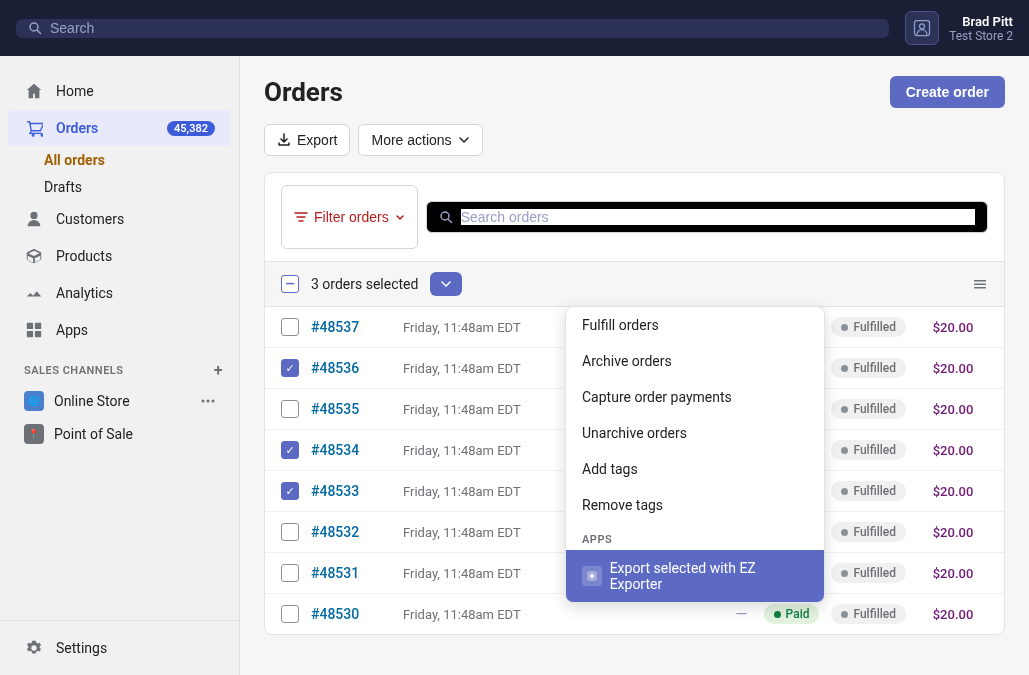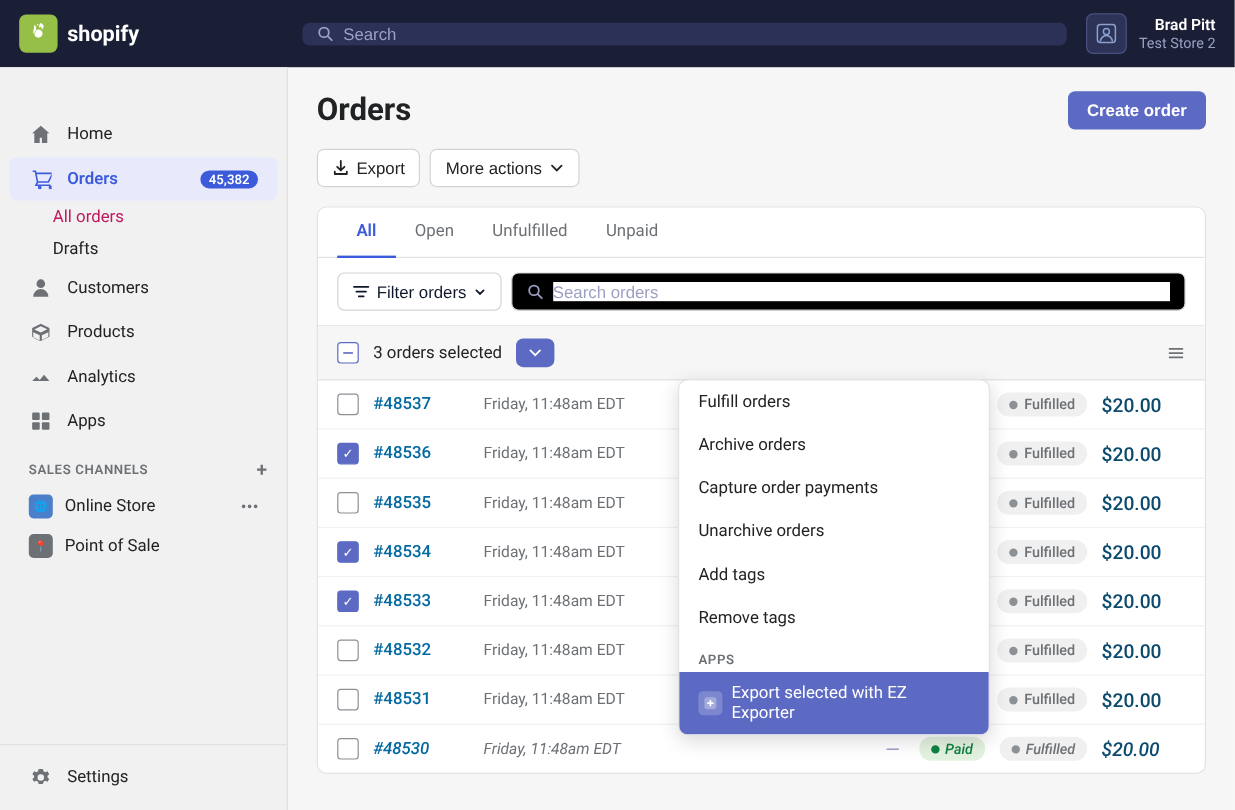--- a/index.html
+++ b/index.html
@@ -16,29 +16,29 @@
     .user-avatar { width: 34px; height: 34px; background: #2d3357; border-radius: 6px; display: flex; align-items: center; justify-content: center; color: white; font-size: 16px; border: 1px solid #4a5080; }
     .user-info { text-align: right; }
     .user-name { color: white; font-size: 13px; font-weight: 600; }
     .user-store { color: #9ba0c3; font-size: 12px; }
 
     
     .main-layout { display: flex; flex: 1; overflow: hidden; }
 
     
     .sidebar { width: 240px; background: #f1f1f1; flex-shrink: 0; display: flex; flex-direction: column; overflow-y: auto; border-right: 1px solid #e0e0e0; }
-    .sidebar-nav { padding: 4px 0; flex: 1; margin-top: 33px; }
+    .sidebar-nav { padding: 16px 0; flex: 1; }
     .sidebar-item { display: flex; align-items: center; gap: 12px; padding: 8px 16px; cursor: pointer; color: #202223; font-size: 14px; border-radius: 6px; margin: 1px 8px; }
     .sidebar-item.active { color: #3b5bdb; font-weight: 600; background: #e8eafb; }
     .sidebar-item-icon { width: 20px; height: 20px; display: flex; align-items: center; justify-content: center; color: #6d7175; flex-shrink: 0; }
     .sidebar-item.active .sidebar-item-icon { color: #3b5bdb; }
     .sidebar-badge { background: #3b5bdb; color: white; border-radius: 20px; font-size: 11px; padding: 1px 7px; margin-left: auto; font-weight: 600; }
     .sidebar-sub { padding-left: 44px; }
     .sidebar-sub-item { padding: 5px 16px 5px 0; cursor: pointer; font-size: 14px; color: #202223; border-radius: 4px; margin: 1px 0; }
-    .sidebar-sub-item.active { color: #be185d; font-weight: 400; }
+    .sidebar-sub-item.active { color: #a16207; font-weight: 700; }
     .sidebar-section-label { font-size: 11px; font-weight: 600; color: #6d7175; text-transform: uppercase; letter-spacing: 0.5px; padding: 12px 16px 4px 24px; display: flex; align-items: center; justify-content: space-between; }
     .sidebar-section-label .add-icon { color: #6d7175; cursor: pointer; font-size: 16px; }
     .sidebar-channel-item { display: flex; align-items: center; gap: 10px; padding: 6px 16px; cursor: pointer; font-size: 14px; color: #202223; border-radius: 6px; margin: 1px 8px; }
     .channel-icon { width: 20px; height: 20px; background: #6d7175; border-radius: 4px; display: flex; align-items: center; justify-content: center; color: white; font-size: 9px; flex-shrink: 0; }
     .channel-action { margin-left: auto; color: #6d7175; font-size: 14px; }
     .sidebar-bottom { border-top: 1px solid #e0e0e0; padding: 8px 0; }
 
     
     .content { flex: 1; overflow-y: auto; padding: 20px 24px; position: relative; }
     .page-header { display: flex; align-items: center; justify-content: space-between; margin-bottom: 16px; }
@@ -47,70 +47,62 @@
 
     .toolbar { display: flex; align-items: center; gap: 8px; margin-bottom: 16px; }
     .btn-secondary { background: white; color: #202223; border: 1px solid #d2d5d8; border-radius: 6px; padding: 7px 12px; font-size: 14px; cursor: pointer; display: flex; align-items: center; gap: 6px; }
 
     .orders-card { background: white; border-radius: 8px; border: 1px solid #e1e3e5; overflow: hidden; }
     .orders-tabs { display: flex; border-bottom: 1px solid #e1e3e5; padding: 0 16px; }
     .tab { padding: 12px 16px; font-size: 14px; color: #6d7175; cursor: pointer; border-bottom: 2px solid transparent; margin-bottom: -1px; }
     .tab.active { color: #3b5bdb; border-bottom-color: #3b5bdb; font-weight: 600; }
 
     .orders-toolbar { display: flex; align-items: center; gap: 8px; padding: 12px 16px; border-bottom: 1px solid #e1e3e5; }
-    .filter-btn { background: white; border: 1px solid #d2d5d8; border-radius: 6px; padding: 7px 12px; font-size: 14px; cursor: pointer; display: flex; align-items: center; gap: 6px; color: #0f172a; }
+    .filter-btn { background: white; border: 1px solid #d2d5d8; border-radius: 6px; padding: 23px 12px; font-size: 14px; cursor: pointer; display: flex; align-items: center; gap: 6px; color: #b91c1c; }
     .search-orders { flex: 1; display: flex; align-items: center; gap: 8px; border: 1px solid #d2d5d8; border-radius: 6px; padding: 7px 12px; background: #000000; }
     .search-orders input { border: none; outline: none; font-size: 14px; color: #202223; flex: 1; }
     .search-orders input::placeholder { color: #9ba0c3; }
 
     .selection-bar { display: flex; align-items: center; gap: 12px; padding: 10px 16px; border-bottom: 1px solid #e1e3e5; background: #f6f6f7; position: relative; }
     .selection-checkbox { width: 18px; height: 18px; border: 1.5px solid #8c9196; border-radius: 3px; background: white; display: flex; align-items: center; justify-content: center; cursor: pointer; flex-shrink: 0; }
     .selection-checkbox.partial { background: white; border-color: #5c6ac4; }
     .selection-checkbox.partial::after { content: '—'; color: #5c6ac4; font-size: 12px; font-weight: bold; line-height: 1; }
     .selection-label { font-size: 14px; color: #202223; }
     .selection-dropdown { background: #5c6ac4; color: white; border: none; border-radius: 6px; padding: 6px 10px; cursor: pointer; display: flex; align-items: center; }
     .bars-icon { margin-left: auto; color: #6d7175; font-size: 16px; }
 
     .dropdown-menu { position: absolute; top: 100%; left: 300px; background: white; border: 1px solid #e1e3e5; border-radius: 8px; box-shadow: 0 4px 16px rgba(0,0,0,0.15); z-index: 100; width: 260px; overflow: hidden; }
     .dropdown-item { padding: 10px 16px; font-size: 14px; color: #202223; cursor: pointer; }
     .dropdown-item.highlighted { background: #5c6ac4; color: white; display: flex; align-items: center; gap: 8px; }
     .dropdown-section-label { font-size: 11px; font-weight: 600; color: #6d7175; text-transform: uppercase; letter-spacing: 0.5px; padding: 10px 16px 4px; }
     .dropdown-icon { width: 20px; height: 20px; background: rgba(255,255,255,0.2); border-radius: 4px; display: flex; align-items: center; justify-content: center; font-size: 10px; }
 
     .orders-table { width: 100%; }
     .order-row { display: flex; align-items: center; padding: 10px 16px; border-bottom: 1px solid #f1f1f1; gap: 12px; }
-    .order-row:last-child { border-bottom: none; font-style: italic; }
+    .order-row:last-child { border-bottom: none; }
     .order-checkbox { width: 18px; height: 18px; border: 1.5px solid #8c9196; border-radius: 3px; background: white; flex-shrink: 0; cursor: pointer; display: flex; align-items: center; justify-content: center; }
     .order-checkbox.checked { background: #5c6ac4; border-color: #5c6ac4; }
     .order-checkbox.checked::after { content: '✓'; color: white; font-size: 11px; }
     .order-id { color: #0369a1; font-size: 14px; font-weight: 500; width: 80px; flex-shrink: 0; }
     .order-date { font-size: 13px; color: #6d7175; flex: 1; }
     .order-dash { color: #9ba0c3; width: 20px; text-align: center; flex-shrink: 0; }
     .badge { display: inline-flex; align-items: center; gap: 5px; padding: 3px 10px; border-radius: 20px; font-size: 12px; font-weight: 500; }
     .badge-paid { background: #e3f1df; color: #108043; }
     .badge-fulfilled { background: #f0f0f0; color: #6d7175; }
     .badge-dot { width: 7px; height: 7px; border-radius: 50%; }
     .badge-dot-paid { background: #108043; }
     .badge-dot-fulfilled { background: #8c9196; }
-    .order-amount { font-size: 16px; color: #0c4a6e; font-weight: 500; width: 70px; text-align: left; flex-shrink: 0; }
+    .order-amount { font-size: 13px; color: #701a75; font-weight: 500; width: 70px; text-align: center; flex-shrink: 0; }
 
     svg { display: block; }
   </style>
 </head>
 <body>
 
 <div class="topbar">
-  <div class="topbar-logo">
-    <div class="logo-icon">
-      <svg width="20" height="20" viewBox="0 0 20 20" fill="white">
-        <path d="M13.5 2.5c-.1-.7-.6-1-1.1-1.1l-1-.1-1.1 3.2c.4.1.7.2 1 .4l.1-.3 1.5.4-.4 1.1v.1c.3.1.5.3.7.4L14.5 4l-.5-1.1-.5-.4zM10 2l-1.1.3-.3.9C9 3 9.4 2.8 10 2.8V2zM7.2 2.8l-.5.1L5.5 9.5 7 10l1-2.5V4.5l-.8-1.7zM10 13.5c-1.9 0-3.5-1.6-3.5-3.5S8.1 6.5 10 6.5s3.5 1.6 3.5 3.5-1.6 3.5-3.5 3.5z"></path>
-      </svg>
-    </div>
-    <span>shopify</span>
-  </div>
 
   <div class="search-bar">
     <span style="color:#9ba0c3;">
       <svg width="14" height="14" viewBox="0 0 14 14" fill="currentColor">
         <path d="M9.5 9.5l3 3M6 10a4 4 0 100-8 4 4 0 000 8z" stroke="currentColor" stroke-width="1.5" fill="none" stroke-linecap="round"></path>
       </svg>
     </span>
     <input type="text" placeholder="Search" style="">
   </div>
 
@@ -249,26 +241,20 @@
       <button class="btn-secondary">
         <span>More actions</span>
         <svg width="12" height="12" viewBox="0 0 12 12" fill="currentColor">
             <path d="M2 4l4 4 4-4" stroke="currentColor" fill="none" stroke-width="1.5" stroke-linecap="round"></path>
           </svg>
       </button>
     </div>
 
     <div class="orders-card">
 
-      <div class="orders-tabs">
-        <div class="tab active">All</div>
-        <div class="tab">Open</div>
-        <div class="tab">Unfulfilled</div>
-        <div class="tab">Unpaid</div>
-      </div>
 
       <div class="orders-toolbar">
         <button class="filter-btn">
           <svg width="14" height="14" viewBox="0 0 14 14" fill="currentColor">
               <path d="M1 3h12M3 7h8M5 11h4" stroke="currentColor" stroke-width="1.5" stroke-linecap="round" fill="none"></path>
             </svg>
           <span>Filter orders</span>
           <svg width="10" height="10" viewBox="0 0 10 10" fill="currentColor">
               <path d="M2 4l3 3 3-3" stroke="currentColor" fill="none" stroke-width="1.5" stroke-linecap="round"></path>
             </svg>

